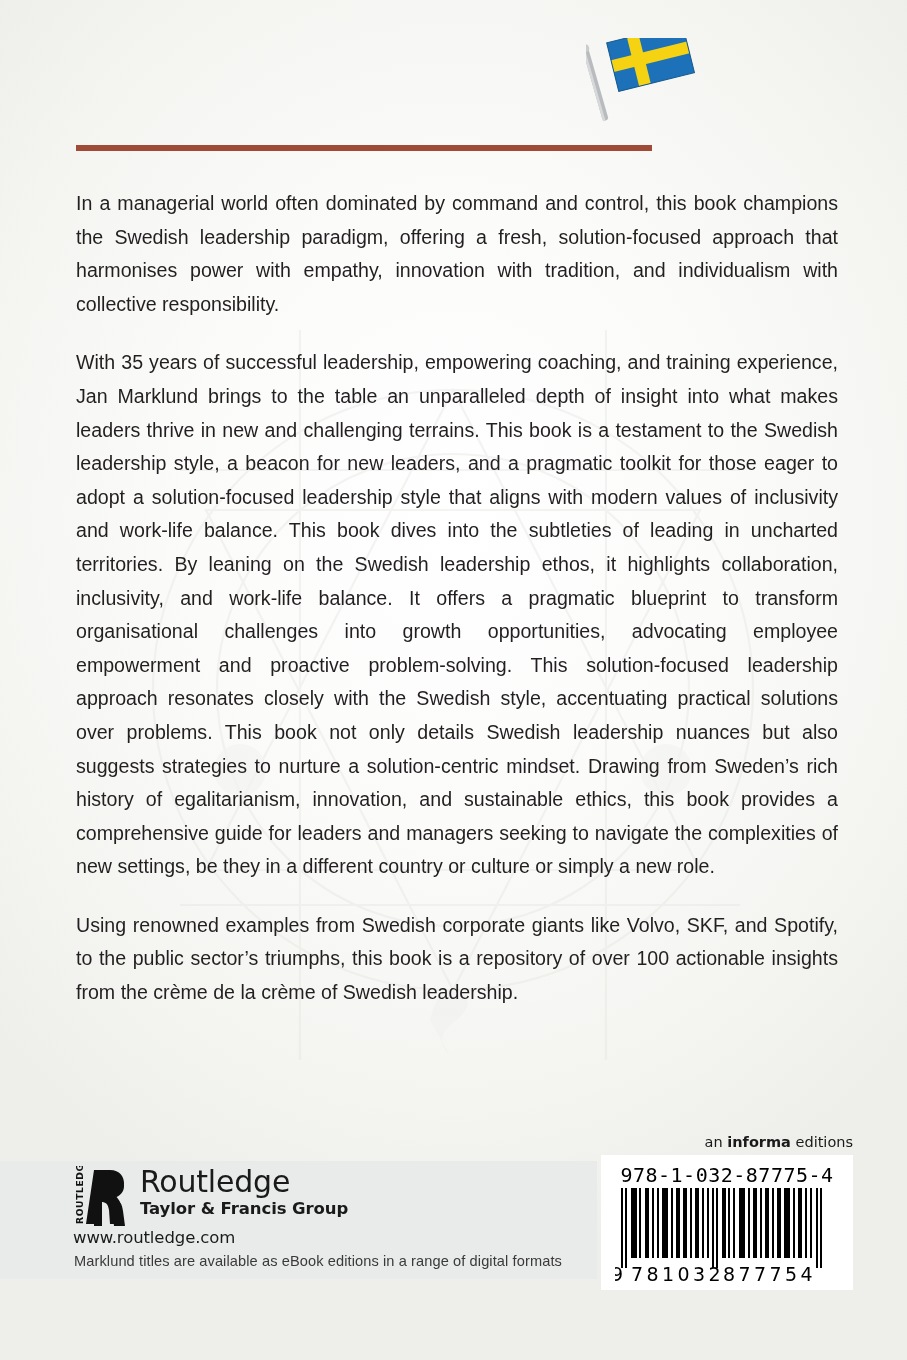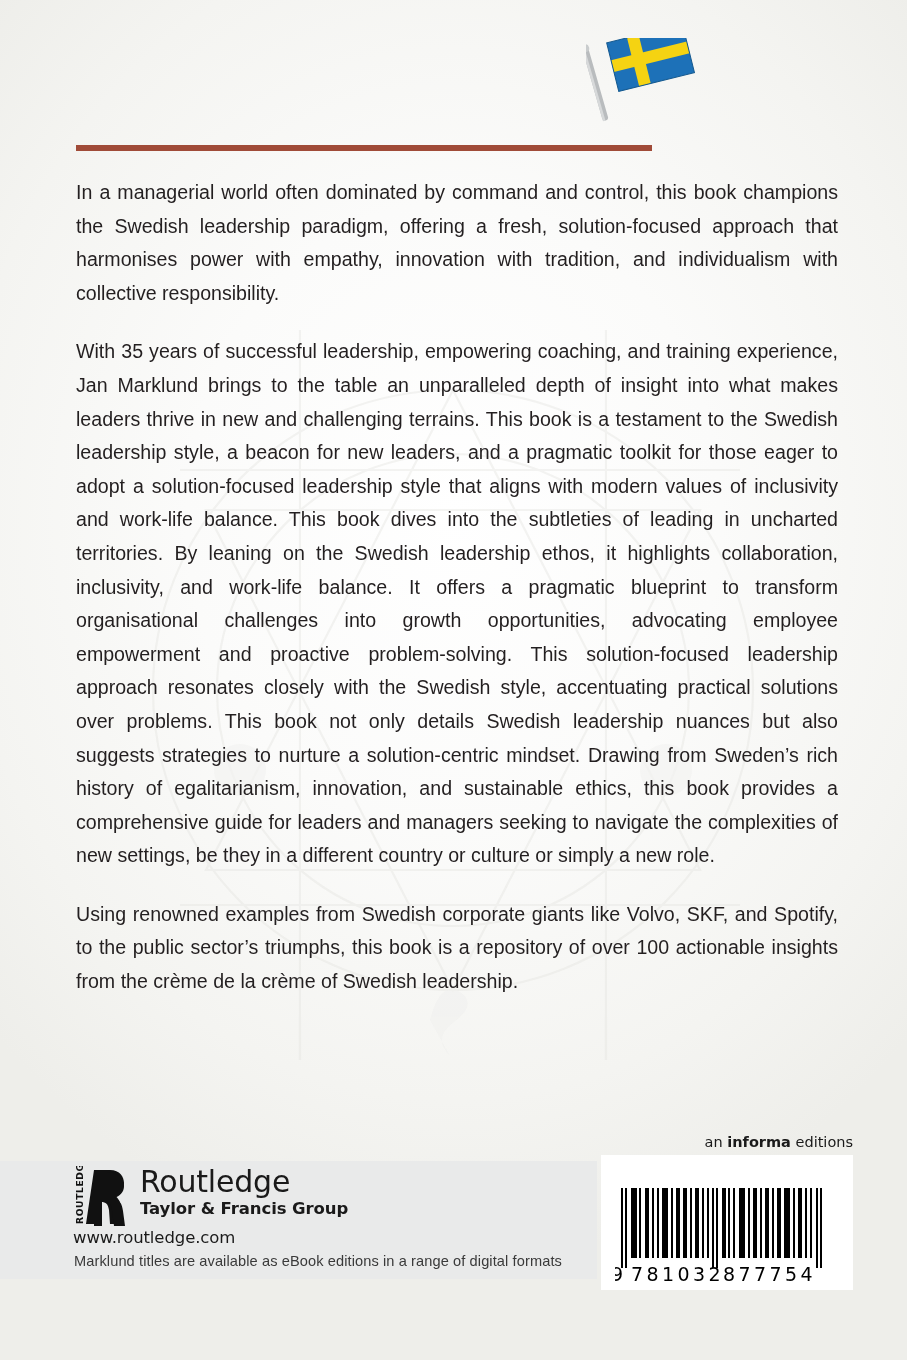--- a/index.html
+++ b/index.html
@@ -86,21 +86,21 @@
     top: 145px;
     width: 576px;
     height: 6px;
     background: #a04b38;
   }
 
   
   .copy {
     position: absolute;
     left: 76px;
-    top: 176px;
+    top: 187px;
     width: 762px;
     color: #231f20;
     font-size: 19.6px;
     line-height: 33.6px;
     text-align: justify;
     text-justify: inter-word;
   }
   .copy p { margin: 0 0 25px 0; }
   .copy p:last-child { margin-bottom: 0; }
 
@@ -261,20 +261,21 @@
   </div>
 
   <div class="rl-url">www.routledge.com</div>
   <div class="rl-ebook">Marklund titles are available as eBook editions in a range of digital formats</div>
 
   <div class="informa">
     <span>an </span><b>informa</b><span> editions</span>
   </div>
 
   <div class="barcode-box">
+    <div class="isbn-text">978-1-032-87775-4</div>
     <svg class="barcode-svg" width="224" height="96" viewBox="0 0 224 96" xmlns="http://www.w3.org/2000/svg">
       <g fill="#000000">
         <rect x="6" y="0" width="2" height="80"></rect>
           <rect x="10" y="0" width="2" height="80"></rect>
         <rect x="16" y="0" width="6" height="70"></rect>
           <rect x="24" y="0" width="2" height="70"></rect>
         <rect x="30" y="0" width="4" height="70"></rect>
           <rect x="37" y="0" width="2" height="70"></rect>
         <rect x="42" y="0" width="2" height="70"></rect>
           <rect x="47" y="0" width="6" height="70"></rect>

